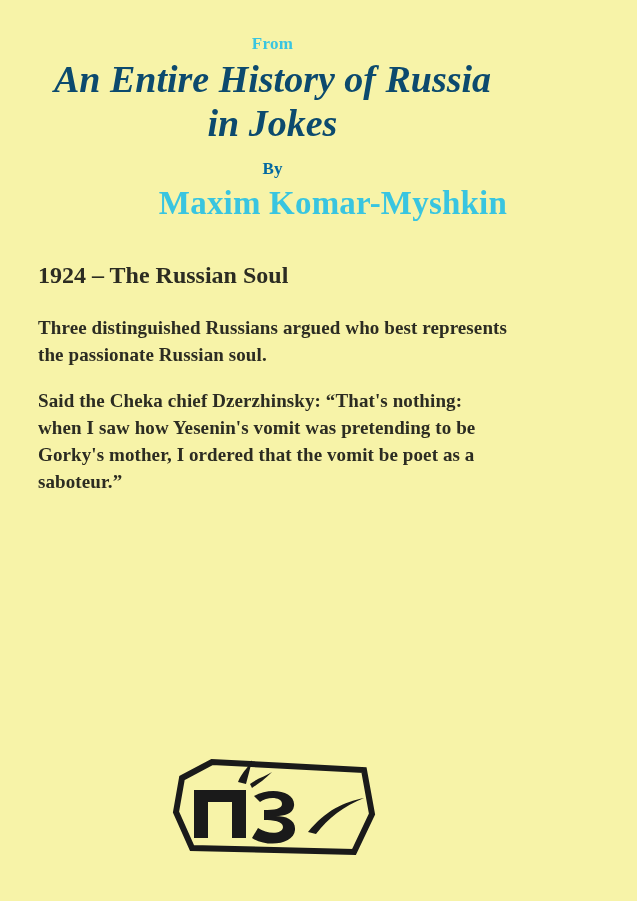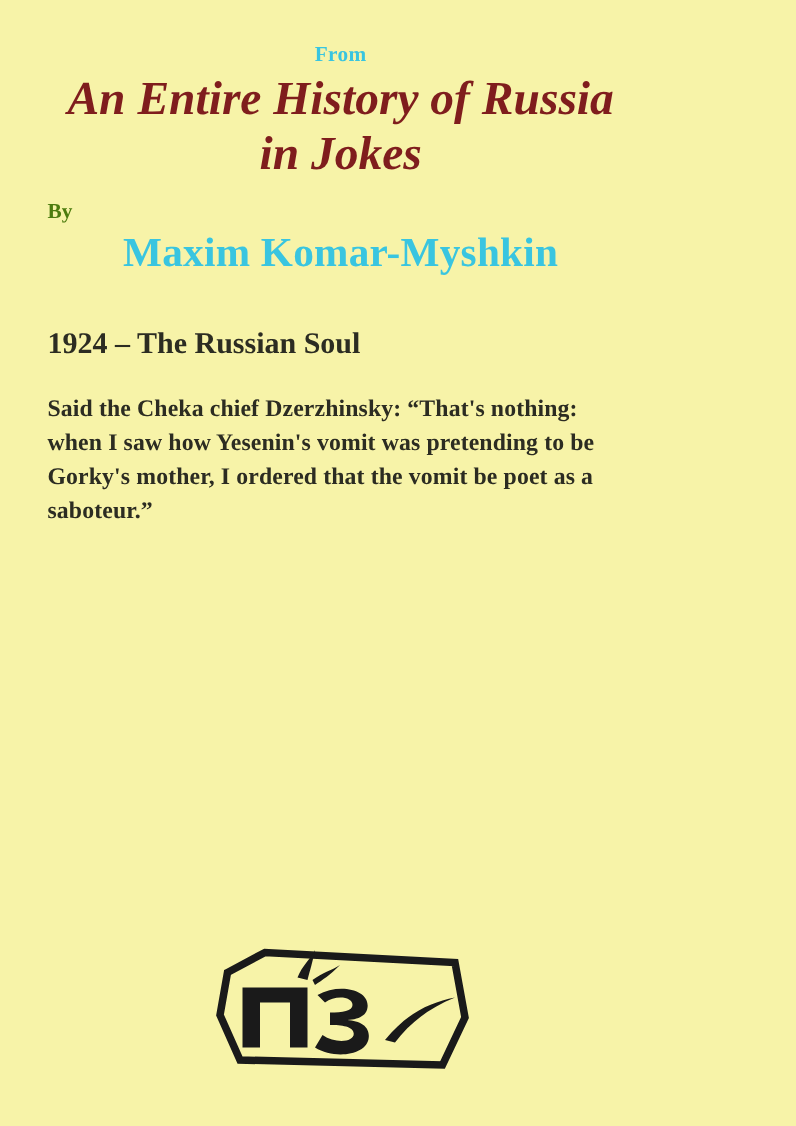--- a/index.html
+++ b/index.html
@@ -26,39 +26,39 @@
     color: #39c5e0;
     font-size: 17px;
     font-weight: bold;
     font-family: "Liberation Serif", serif;
     letter-spacing: 0.3px;
     margin: 0 0 2px 0;
   }
 
   .book-title {
     text-align: center;
-    color: #7f1d1d;
+    color: #0c4a6e;
     font-size: 38px;
     font-weight: bold;
     font-style: italic;
     line-height: 1.15;
     margin: 4px 0 0 0;
     font-family: "Liberation Serif", serif;
   }
 
   .by-line {
-    text-align: left;
-    color: #4d7c0f;
+    text-align: center;
+    color: #0369a1;
     font-size: 17px;
     font-weight: bold;
     margin: 14px 0 0 0;
   }
 
   .author {
-    text-align: center;
+    text-align: right;
     color: #39c5e0;
     font-size: 33px;
     font-weight: bold;
     margin: 6px 0 0 0;
     letter-spacing: 0.2px;
   }
 
   .joke-title {
     text-align: left;
     color: #2c2c22;
@@ -102,20 +102,21 @@
 
   <h1 class="book-title">An Entire History of Russia in Jokes</h1>
 
   <div class="by-line">By</div>
 
   <h2 class="author">Maxim Komar-Myshkin</h2>
 
   <h3 class="joke-title">1924 – The Russian Soul</h3>
 
   <div class="body-text">
+    <p class="para">Three distinguished Russians argued who best represents the passionate Russian soul.</p>
     <p class="para">Said the Cheka chief Dzerzhinsky: “That's nothing: when I saw how Yesenin's vomit was pretending to be Gorky's mother, I ordered that the vomit be poet as a saboteur.”</p>
   </div>
 
   <div class="logo-wrap">
     <svg width="210" height="115" viewBox="0 0 210 115">
 
       <path d="M14 28 L44 12 L196 20 L204 64 L186 102 L24 98 L8 62 Z" fill="none" stroke="#1a1a1a" stroke-width="6" stroke-linejoin="miter"></path>
 
       <path d="M26 40 L26 88 L40 88 L40 52 L64 52 L64 88 L78 88 L78 40 Z" fill="#1a1a1a"></path>
 

